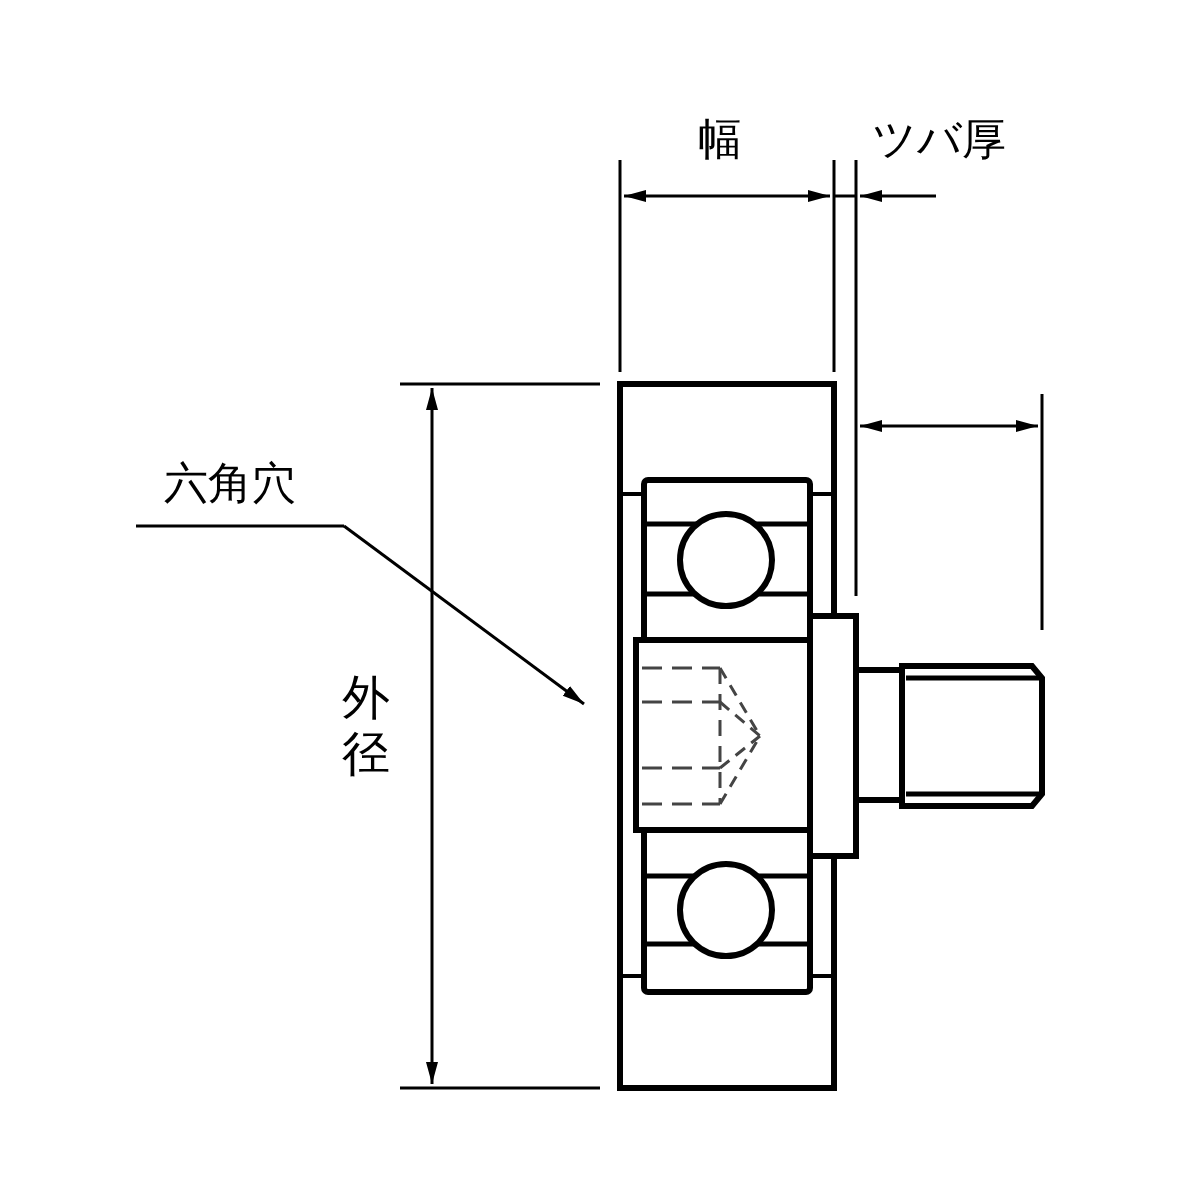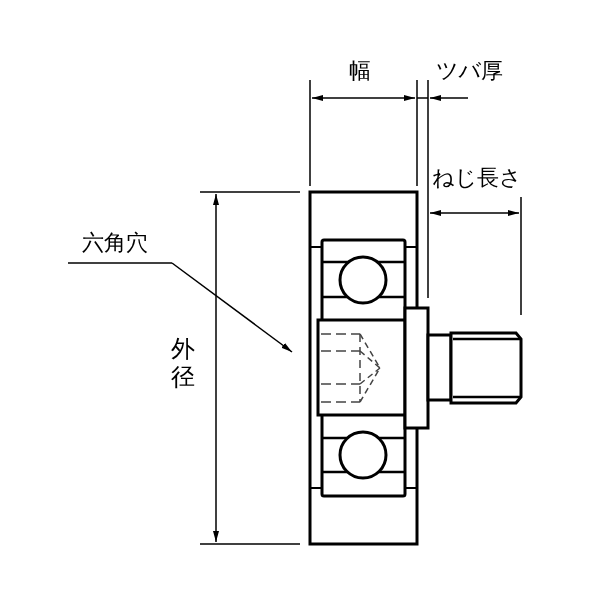--- a/index.html
+++ b/index.html
@@ -95,19 +95,18 @@
     </g>
 
     <g stroke="#000" stroke-width="1.5" fill="none">
       <line x1="68" y1="263" x2="172" y2="263"></line>
       <line x1="172" y1="263" x2="292" y2="352" marker-end="url(#arr)"></line>
     </g>
   </svg>
 
   <span class="lbl" style="left:349px; top:60px;">幅</span>
   <span class="lbl" style="left:436px; top:60px;">ツバ厚</span>
-  <span class="lbl" style="left:432px; top:167px;">ねじ長さ</span>
   <span class="lbl" style="left:82px; top:232px;">六角穴</span>
   <div class="vlbl" style="left:170px; top:336px;">
     <div>外</div>
     <div>径</div>
   </div>
 </div>
 
 </body></html>

